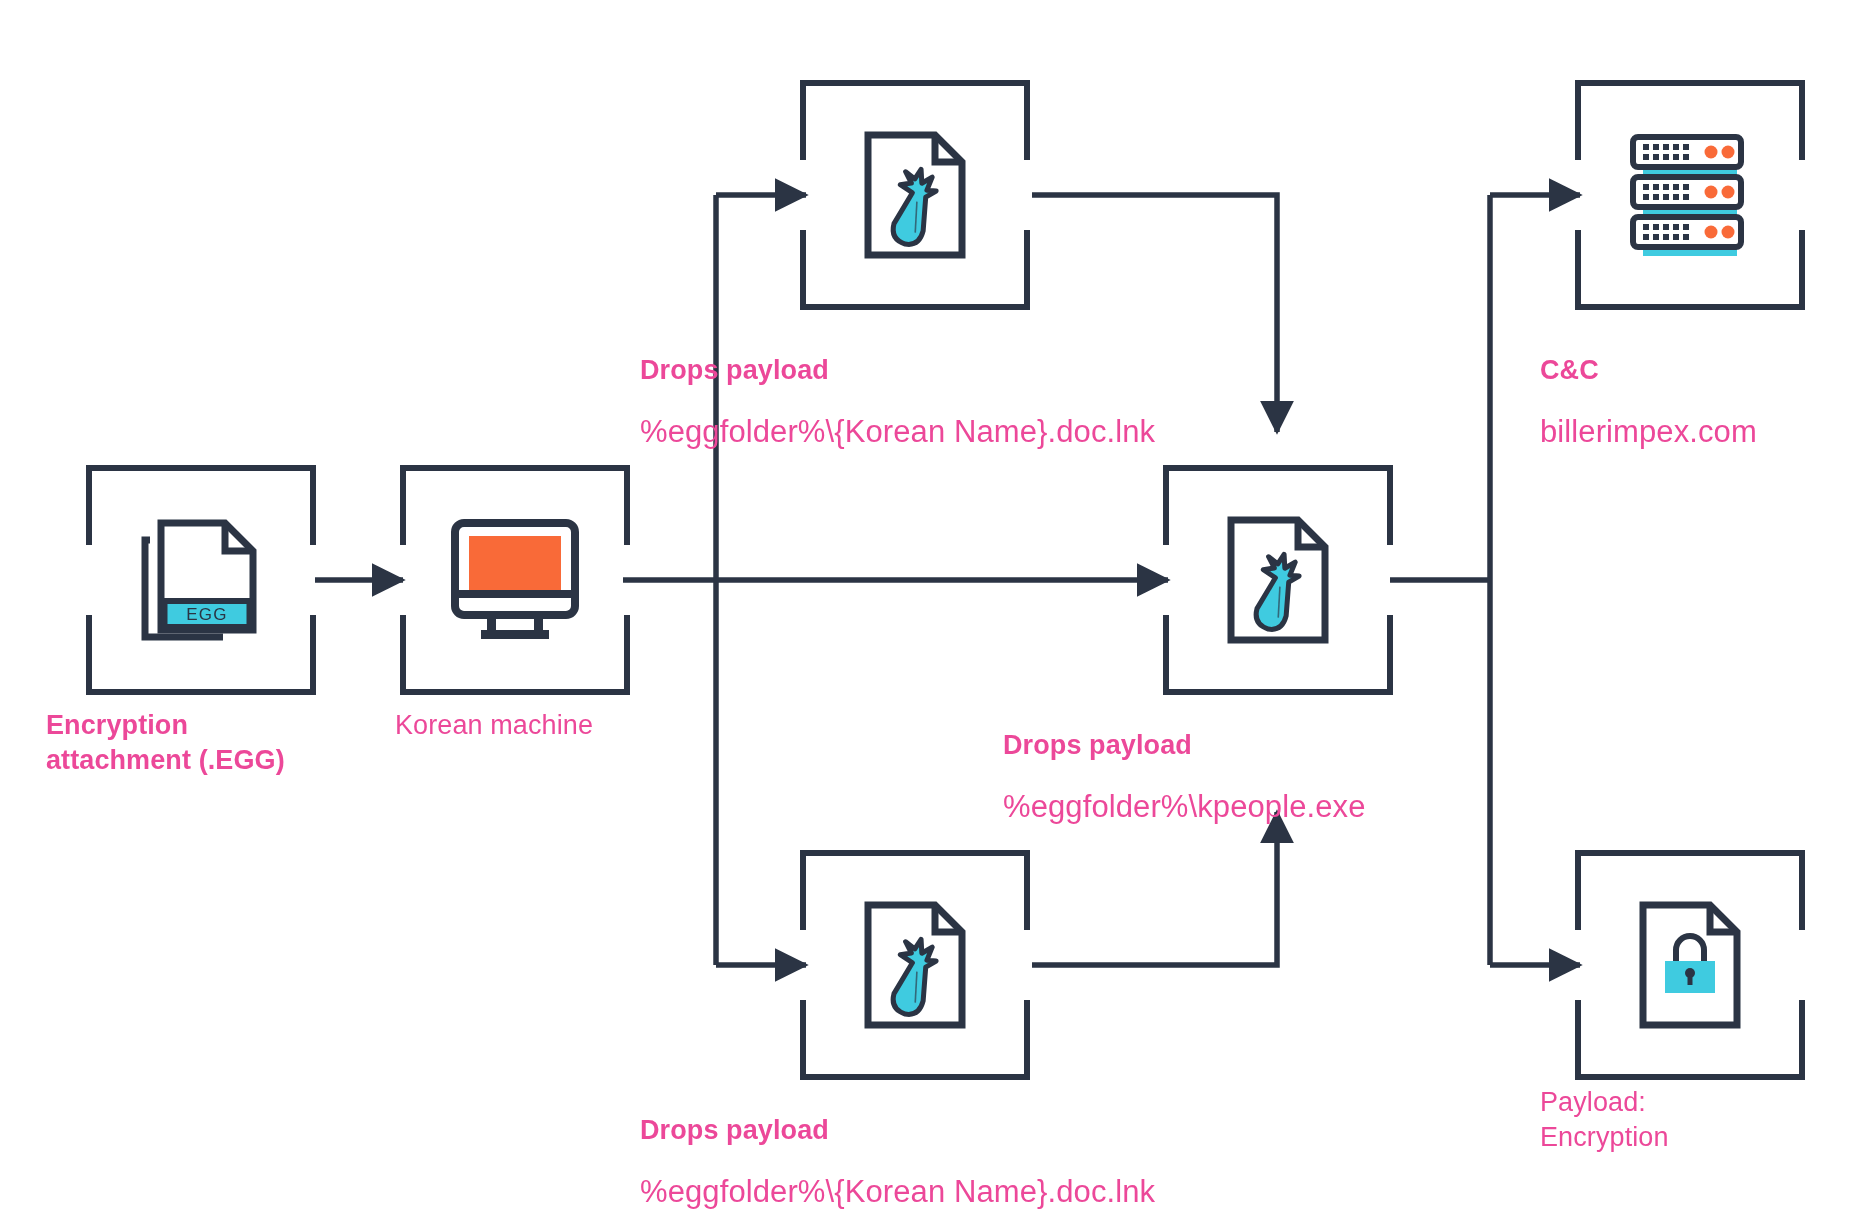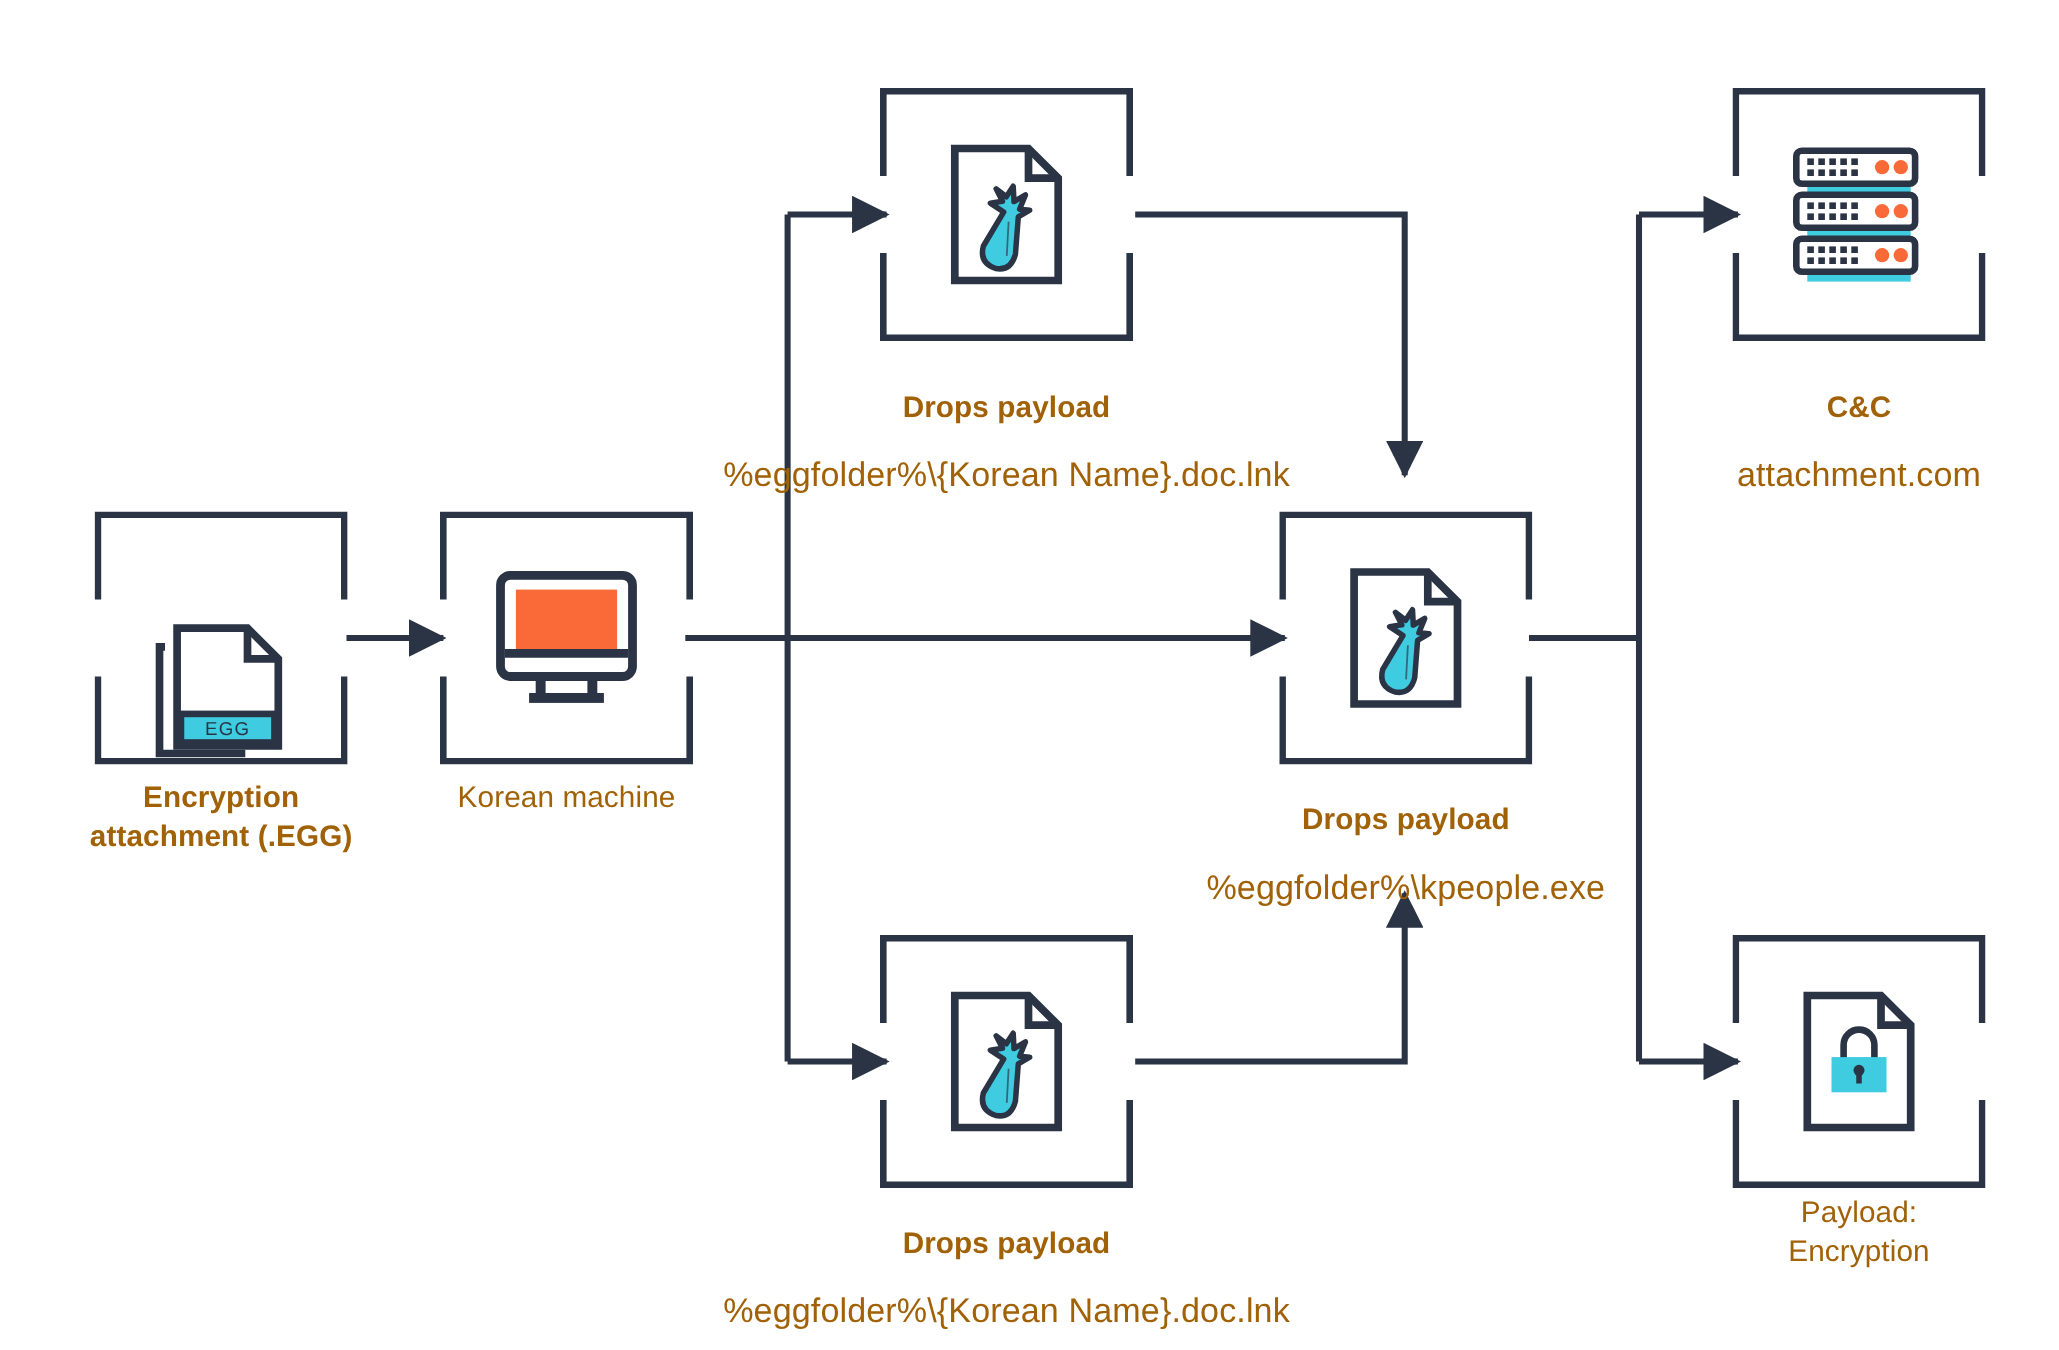--- a/index.html
+++ b/index.html
@@ -35,22 +35,22 @@
   .icon-holder {
     position: absolute;
     left: 0;
     top: 0;
     display: flex;
     align-items: center;
     justify-content: center;
   }
   .caption {
     position: absolute;
-    text-align: center;
-    color: #a16207;
+    text-align: left;
+    color: #ec4899;
     line-height: 1.28;
     white-space: pre-line;
   }
   .cap-title {
     font-size: 27px;
     letter-spacing: 0.1px;
   }
   .cap-title.bold { font-weight: bold; }
   .cap-sub {
     font-size: 31px;
@@ -95,21 +95,21 @@
     </g>
   </svg>
 
   <div class="node" style="left:86px; top:465px; width:230px; height:230px;">
     <svg class="frame" width="230" height="230" viewBox="0 0 230 230">
       <g fill="none" stroke="#2b3444" stroke-width="6">
         <path d="M 3 80 L 3 3 L 227 3 L 227 80"></path>
         <path d="M 3 150 L 3 227 L 227 227 L 227 150"></path>
       </g>
     </svg>
-    <div class="icon-holder" style="width:230px;height:230px;margin-top:48px;">
+    <div class="icon-holder" style="width:230px;height:230px;">
       <svg width="120" height="124" viewBox="0 0 120 124">
 
         <path d="M 9 22 L 4 22 L 4 119 L 82 119" fill="none" stroke="#2b3444" stroke-width="7"></path>
 
         <path d="M 20 5 L 84 5 L 112 33 L 112 112 L 20 112 Z" fill="#ffffff" stroke="#2b3444" stroke-width="7" stroke-linejoin="miter"></path>
         <path d="M 84 5 L 84 33 L 112 33" fill="none" stroke="#2b3444" stroke-width="7"></path>
 
         <rect x="23.5" y="83" width="85" height="26" fill="#3fcbe0" stroke="#2b3444" stroke-width="6"></rect>
         <text x="66" y="102" text-anchor="middle" fill="#2b3444" font-family="Liberation Sans, sans-serif" font-size="17" letter-spacing="1.2">EGG</text>
       </svg>
@@ -272,21 +272,21 @@
             <rect x="44" y="101" width="6" height="6"></rect>
           <rect x="54" y="101" width="6" height="6"></rect>
         </g>
         <circle cx="82" cy="99" r="6.5" fill="#f96a38"></circle>
         <circle cx="99" cy="99" r="6.5" fill="#f96a38"></circle>
       </svg>
     </div>
   </div>
   <div class="caption" style="left:1540px; top:333px; width:300px;">
     <div class="cap-title bold">C&amp;C</div>
-    <div class="cap-sub">attachment.com</div>
+    <div class="cap-sub">billerimpex.com</div>
   </div>
 
   <div class="node" style="left:1575px; top:850px; width:230px; height:230px;">
     <svg class="frame" width="230" height="230" viewBox="0 0 230 230">
       <g fill="none" stroke="#2b3444" stroke-width="6">
         <path d="M 3 80 L 3 3 L 227 3 L 227 80"></path>
         <path d="M 3 150 L 3 227 L 227 227 L 227 150"></path>
       </g>
     </svg>
     <div class="icon-holder" style="width:230px;height:230px;">

